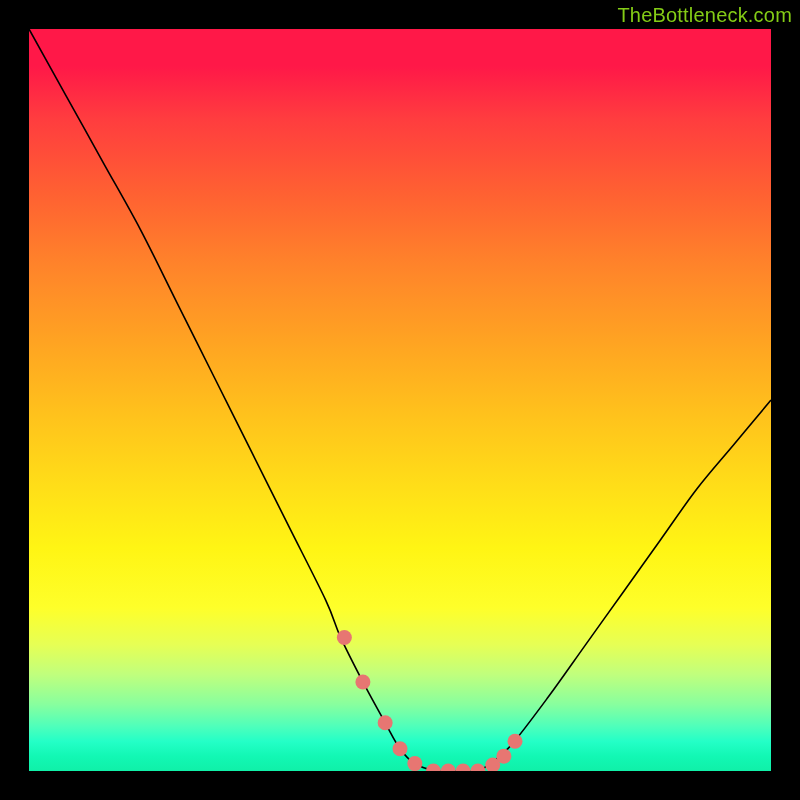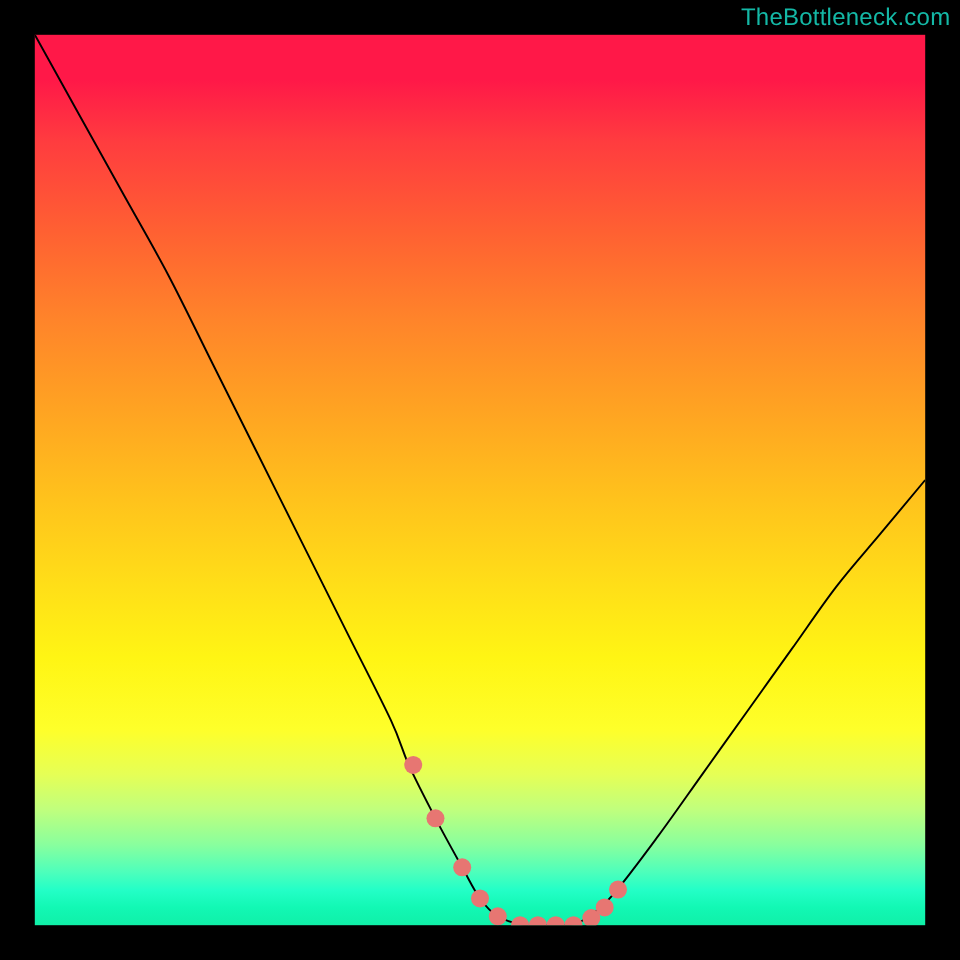--- a/index.html
+++ b/index.html
@@ -39,21 +39,21 @@
       #88ff9e 91%,
       #4effbb 94%,
       #24ffc7 96%,
       #12f8b4 98%,
       #10f0a8 100%);
   }
   .attrib {
     position: absolute;
     top: 4px;
     right: 8px;
-    color: #14b8a6;
+    color: #84cc16;
     font-size: 20px;
     font-weight: 500;
     letter-spacing: 0.2px;
     user-select: none;
   }
   svg.curve {
     position: absolute;
     left: 0;
     top: 0;
     width: 742px;

